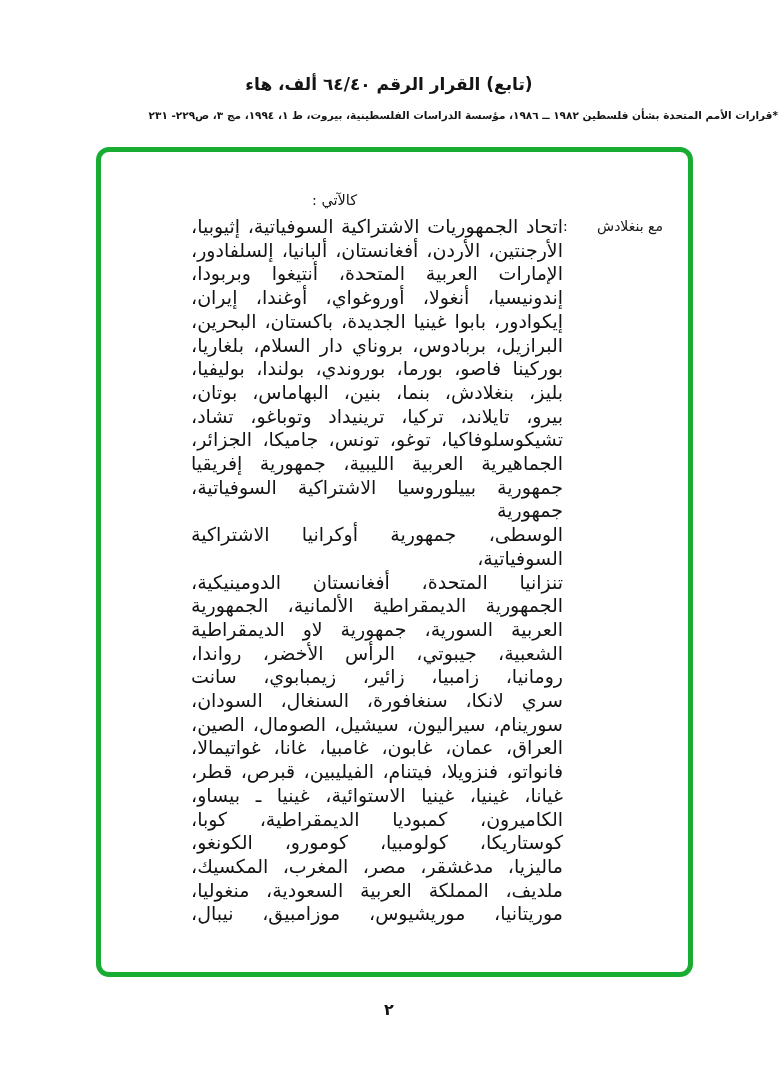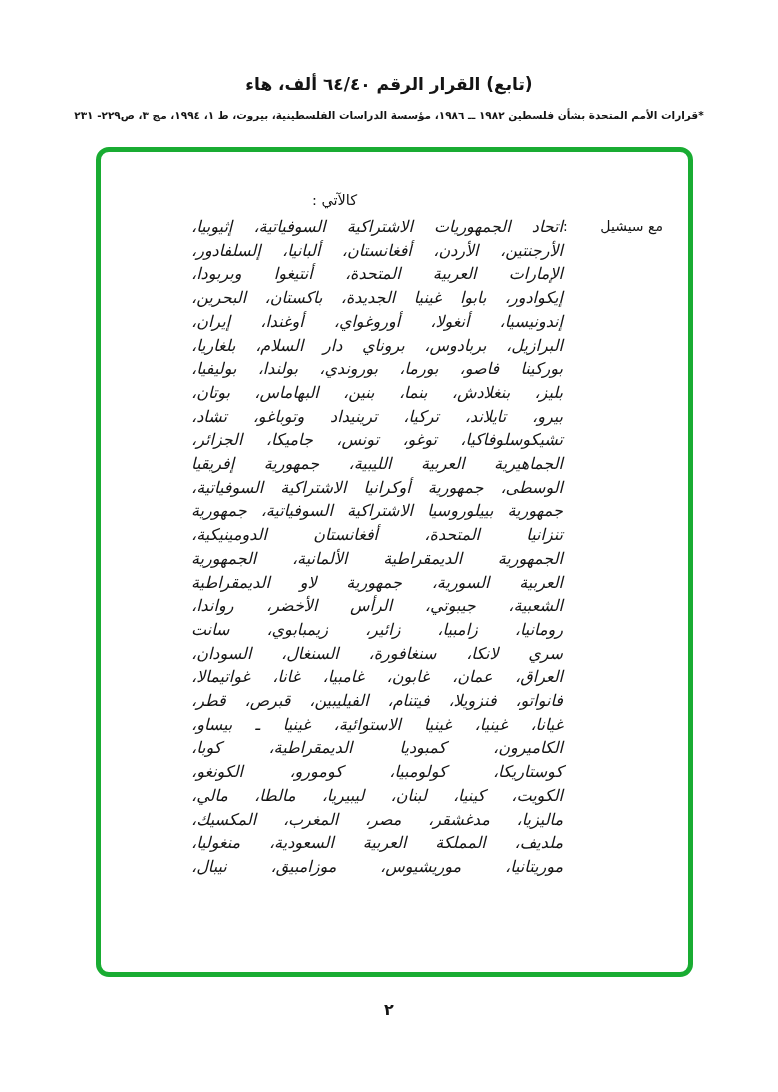--- a/index.html
+++ b/index.html
@@ -17,21 +17,20 @@
     position: absolute;
     top: 74px; left: 0; right: 0;
     text-align: center;
     font-weight: bold;
     font-size: 17px;
     letter-spacing: 0.2px;
   }
   .source {
     position: absolute;
     top: 109px; left: 0; right: 0;
-    text-align: center;
     font-weight: bold;
     font-size: 10.5px;
   }
   .green-box {
     position: absolute;
     top: 147px;
     right: 85px;
     width: 587px;
     height: 820px;
     border: 5px solid #19ac32;
@@ -56,23 +55,22 @@
     width: 100px;
     flex: 0 0 100px;
     display: flex;
     justify-content: space-between;
     font-size: 14px;
     line-height: 23.7px;
   }
   .country-list {
     width: 372px;
     flex: 0 0 372px;
-    font-size: 16px;
+    font-size: 19px;
     line-height: 23.7px;
-    font-style: italic;
   }
   .country-line {
     text-align: justify;
     text-align-last: justify;
   }
   .page-number {
     position: absolute;
     top: 1000px; left: 0; right: 0;
     text-align: center;
     font-weight: bold;
@@ -87,49 +85,49 @@
   <div class="title">(تابع) القرار الرقم ٦٤/٤٠ ألف، هاء</div>
 
   <div class="source">*قرارات الأمم المتحدة بشأن فلسطين ١٩٨٢ ــ ١٩٨٦، مؤسسة الدراسات الفلسطينية، بيروت، ط ١، ١٩٩٤، مج ٣، ص٢٢٩- ٢٣١</div>
 
   <div class="green-box" style="border-color: rgb(25, 172, 50);">
 
     <div class="intro">كالآتي :</div>
 
     <div class="vote-row">
       <div class="vote-label">
-        <span>مع سيشيل</span>
+        <span>مع بنغلادش</span>
         <span>:</span>
       </div>
       <div class="country-list">
           <div class="country-line">اتحاد الجمهوريات الاشتراكية السوفياتية، إثيوبيا،</div>
           <div class="country-line">الأرجنتين، الأردن، أفغانستان، ألبانيا، إلسلفادور،</div>
           <div class="country-line">الإمارات العربية المتحدة، أنتيغوا وبربودا،</div>
+          <div class="country-line">إندونيسيا، أنغولا، أوروغواي، أوغندا، إيران،</div>
           <div class="country-line">إيكوادور، بابوا غينيا الجديدة، باكستان، البحرين،</div>
-          <div class="country-line">إندونيسيا، أنغولا، أوروغواي، أوغندا، إيران،</div>
           <div class="country-line">البرازيل، بربادوس، بروناي دار السلام، بلغاريا،</div>
           <div class="country-line">بوركينا فاصو، بورما، بوروندي، بولندا، بوليفيا،</div>
           <div class="country-line">بليز، بنغلادش، بنما، بنين، البهاماس، بوتان،</div>
           <div class="country-line">بيرو، تايلاند، تركيا، ترينيداد وتوباغو، تشاد،</div>
           <div class="country-line">تشيكوسلوفاكيا، توغو، تونس، جاميكا، الجزائر،</div>
           <div class="country-line">الجماهيرية العربية الليبية، جمهورية إفريقيا</div>
+          <div class="country-line">جمهورية بييلوروسيا الاشتراكية السوفياتية، جمهورية</div>
           <div class="country-line">الوسطى، جمهورية أوكرانيا الاشتراكية السوفياتية،</div>
-          <div class="country-line">جمهورية بييلوروسيا الاشتراكية السوفياتية، جمهورية</div>
           <div class="country-line">تنزانيا المتحدة، أفغانستان الدومينيكية،</div>
           <div class="country-line">الجمهورية الديمقراطية الألمانية، الجمهورية</div>
           <div class="country-line">العربية السورية، جمهورية لاو الديمقراطية</div>
           <div class="country-line">الشعبية، جيبوتي، الرأس الأخضر، رواندا،</div>
           <div class="country-line">رومانيا، زامبيا، زائير، زيمبابوي، سانت</div>
           <div class="country-line">سري لانكا، سنغافورة، السنغال، السودان،</div>
+          <div class="country-line">سورينام، سيراليون، سيشيل، الصومال، الصين،</div>
           <div class="country-line">العراق، عمان، غابون، غامبيا، غانا، غواتيمالا،</div>
           <div class="country-line">فانواتو، فنزويلا، فيتنام، الفيليبين، قبرص، قطر،</div>
           <div class="country-line">غيانا، غينيا، غينيا الاستوائية، غينيا ـ بيساو،</div>
           <div class="country-line">الكاميرون، كمبوديا الديمقراطية، كوبا،</div>
           <div class="country-line">كوستاريكا، كولومبيا، كومورو، الكونغو،</div>
-          <div class="country-line">الكويت، كينيا، لبنان، ليبيريا، مالطا، مالي،</div>
           <div class="country-line">ماليزيا، مدغشقر، مصر، المغرب، المكسيك،</div>
           <div class="country-line">ملديف، المملكة العربية السعودية، منغوليا،</div>
           <div class="country-line">موريتانيا، موريشيوس، موزامبيق، نيبال،</div>
         </div>
     </div>
 
   </div>
 
   <div class="page-number">٢</div>
 

